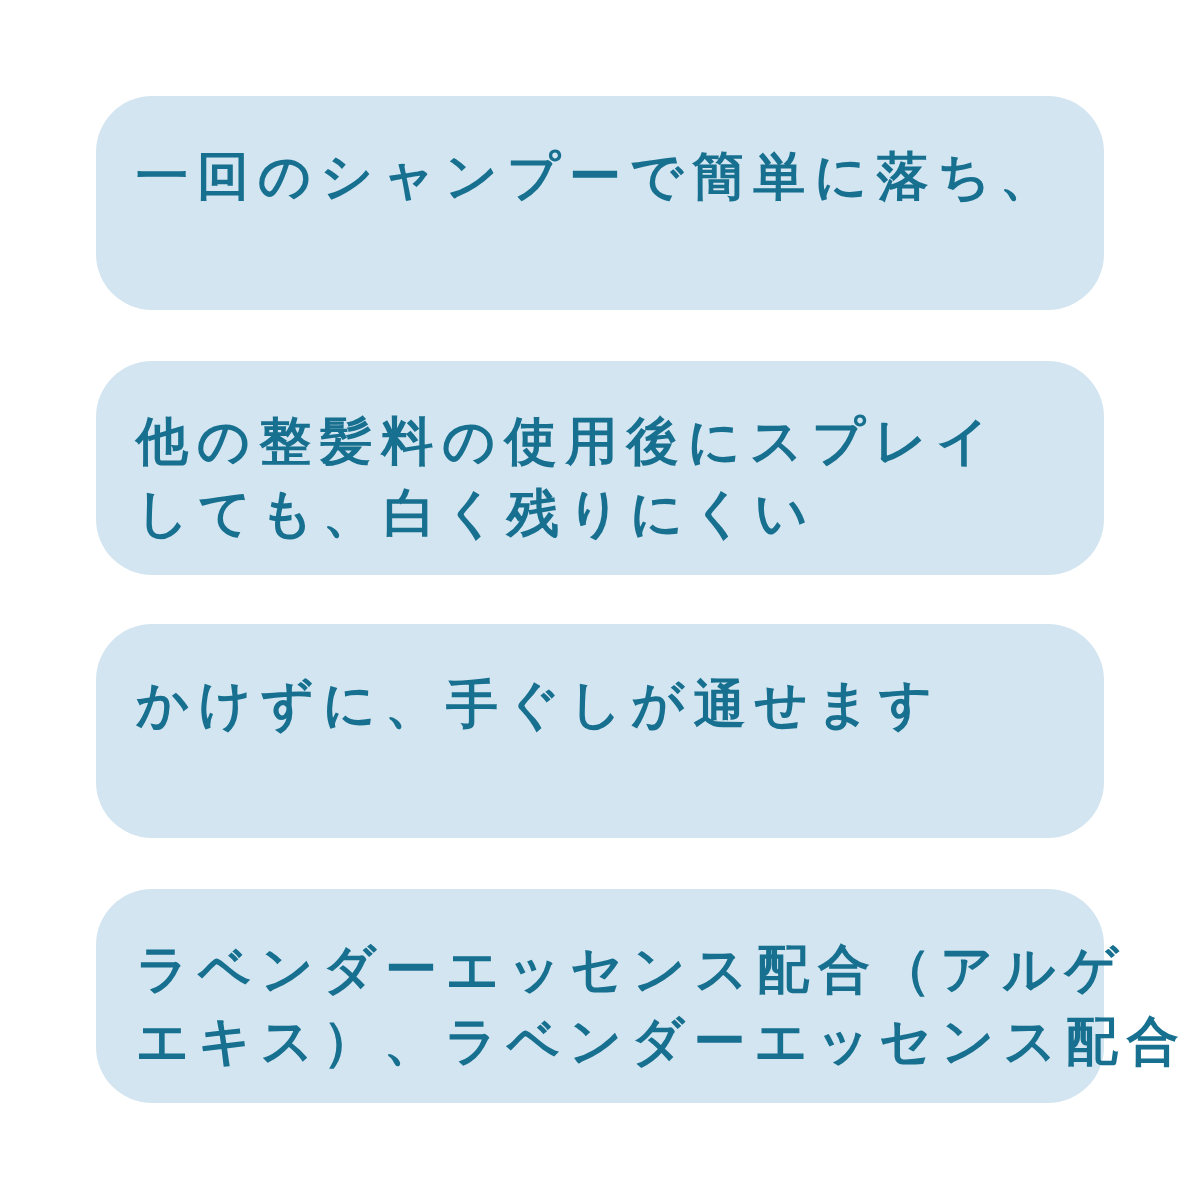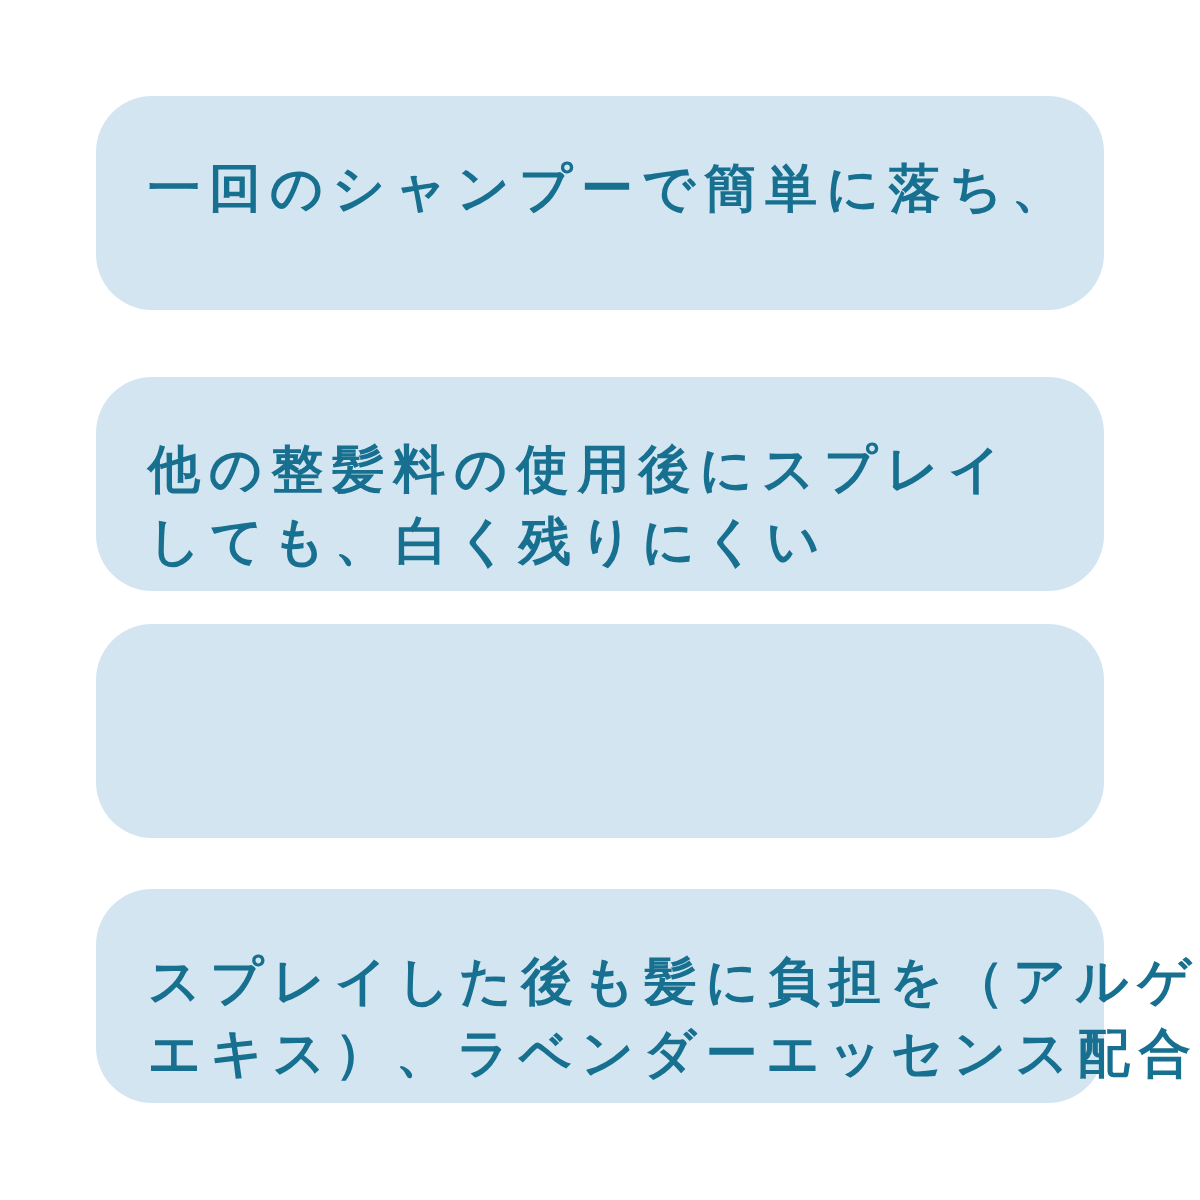--- a/index.html
+++ b/index.html
@@ -21,21 +21,21 @@
       height: 214px;
       border-radius: 56px;
       background: #d3e5f0;
       box-sizing: border-box;
       padding-left: 136px;
     }
     .card-text {
       position: absolute;
       left: 40px;
       top: 44px;
-      margin: 12px;
+      margin: 0;
       color: #17708f;
       font-weight: bold;
       font-size: 52px;
       line-height: 72px;
       letter-spacing: 9px;
       white-space: nowrap;
     }
     .line {
       display: block;
       height: 72px;
@@ -45,32 +45,33 @@
 <body>
 
 <div>
 
   <div class="card" style="top:96px;">
     <p class="card-text">
       <span class="line">一回のシャンプーで簡単に落ち、</span>
     </p>
   </div>
 
-  <div class="card" style="top:377px;">
+  <div class="card" style="top:361px;">
     <p class="card-text">
       <span class="line">他の整髪料の使用後にスプレイ</span>
       <span class="line">しても、白く残りにくい</span>
     </p>
   </div>
 
   <div class="card" style="top:624px;">
     <p class="card-text">
+      <span class="line">かけずに、手ぐしが通せます</span>
     </p>
   </div>
 
   <div class="card" style="top:889px;">
     <p class="card-text">
-      <span class="line">スプレイした後も髪に負担を（アルゲ</span>
+      <span class="line">ラベンダーエッセンス配合（アルゲ</span>
       <span class="line">エキス）、ラベンダーエッセンス配合</span>
     </p>
   </div>
 
 </div>
 
 </body></html>

